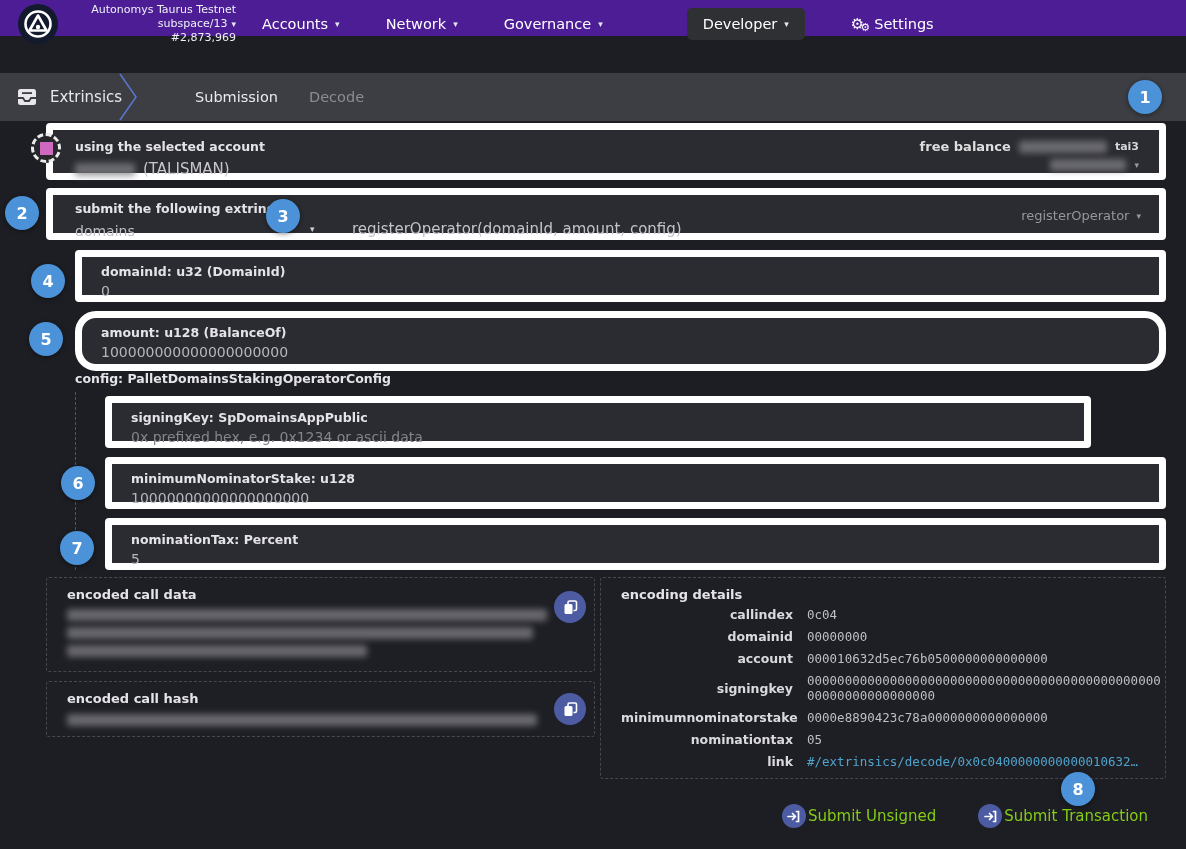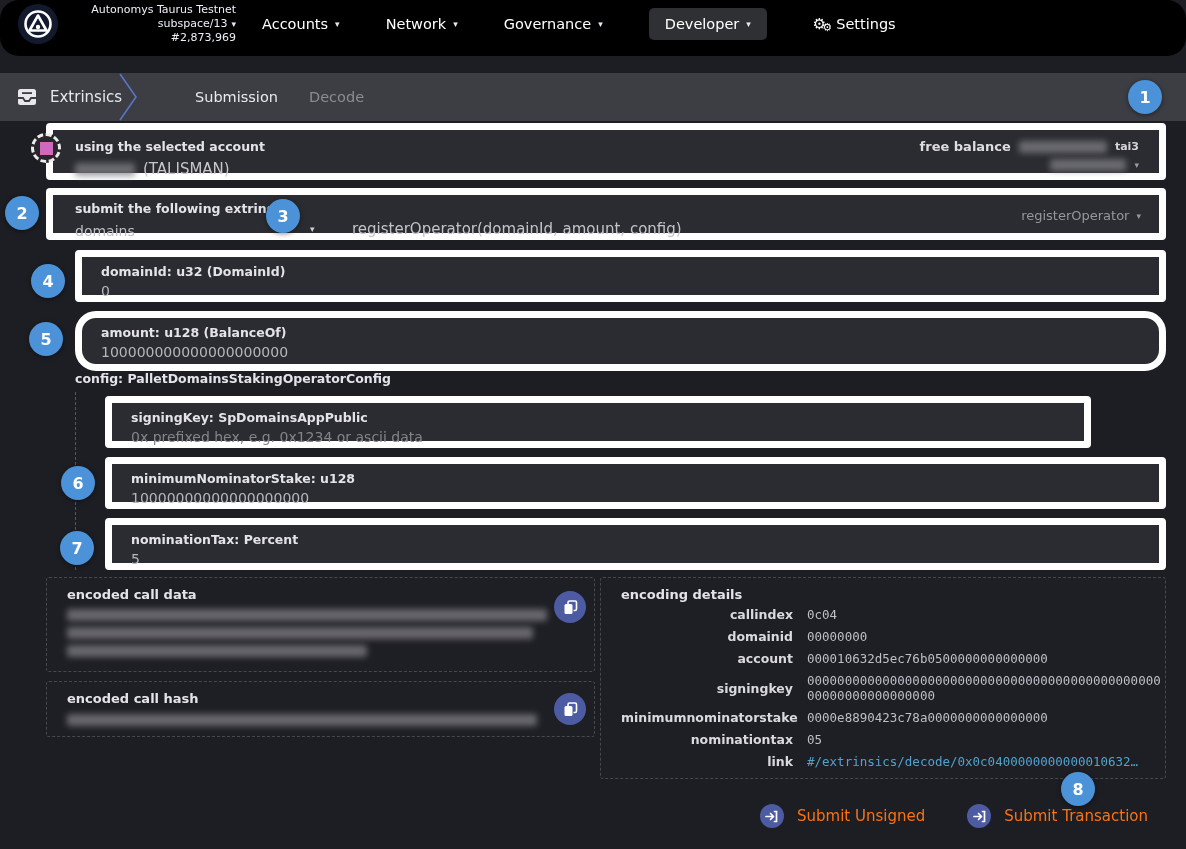--- a/index.html
+++ b/index.html
@@ -5,32 +5,32 @@
   * { margin:0; padding:0; box-sizing:border-box; }
   html,body { width:1186px; height:849px; }
   body {
     position:relative; overflow:hidden;
     background:#1d1e23; color:#c6c6cc;
     font-family:"DejaVu Sans", sans-serif;
   }
   .stage { position:absolute; inset:0; }
 
   
-  .header { position:absolute; left:0; top:0; width:1186px; height:56px;
-    background:#000000; display:flex; align-items:center; color:#fff;border-radius:19px; }
+  .header { position:absolute; left:0; top:0; width:1186px; height:36px;
+    background:#4c1d95; display:flex; align-items:center; color:#fff; }
   .logo { position:absolute; left:18px; top:4px; width:40px; height:40px;
     border-radius:50%; background:#141a2e; display:flex; align-items:center; justify-content:center; }
   .brand { position:absolute; left:60px; top:3px; width:176px;
     display:flex; flex-direction:column; align-items:flex-end; line-height:14px; font-size:11px; color:#eef0f8; }
   .brand .title { white-space:nowrap; }
   .brand .chain { display:flex; align-items:center; gap:4px; }
   .caret { font-size:9px; color:#e7e9f2; }
   .menus { position:absolute; left:262px; top:0; height:48px; display:flex; align-items:center; gap:46px; font-size:14.5px; }
   .menu-item { display:flex; align-items:center; gap:7px; cursor:pointer; white-space:nowrap; }
-  .menu-item.dev { background:#2e3033; border-radius:5px; padding:8px 16px; }
+  .menu-item.dev { background:#2e3033; border-radius:5px; padding:8px 16px;margin-left:38px; }
   .settings { display:flex; align-items:center; gap:8px; }
   .gears { font-size:15px; letter-spacing:-4px; }
   .gears .g2 { font-size:11px; vertical-align:-2px; }
 
   
   .tabbar { position:absolute; left:0; top:48px; width:1186px; height:48px; background:#3d3e44;margin-top:25px; }
   .section-tag { position:absolute; left:16px; top:0; height:48px; display:flex; align-items:center; gap:12px;
     color:#e8e8ec; font-size:15px; }
   .crumb-chevron { position:absolute; left:118px; top:0; }
   .tab { position:absolute; top:0; height:48px; display:flex; align-items:center; font-size:14.5px; cursor:pointer; }
@@ -78,21 +78,21 @@
 
   .enc-grid { position:absolute; left:20px; top:29px; display:grid;
     grid-template-columns:172px 358px; column-gap:14px; row-gap:7px; align-items:start; }
   .enc-label { font-weight:bold; font-size:12.5px; color:#dadade; text-align:right; line-height:15px; }
   .enc-value { font-family:"DejaVu Sans Mono", monospace; font-size:12.5px; color:#bfbfc8;
     word-break:break-all; line-height:15px; }
   .enc-link { color:#4fa3cd; cursor:pointer; font-family:"DejaVu Sans Mono", monospace; font-size:12.5px; }
 
   
   .actions { position:absolute; right:38px; top:804px; display:flex; align-items:center; gap:42px; }
-  .action { display:flex; align-items:center; gap:13px; cursor:pointer; font-size:15px; color:#f97316; }
+  .action { display:flex; align-items:center; gap:2px; cursor:pointer; font-size:15px; color:#84cc16; }
   .action-icon { width:24px; height:24px; border-radius:50%; background:#4d5ba3;
     display:flex; align-items:center; justify-content:center; }
 
   
   .ann { position:absolute; width:34px; height:34px; border-radius:50%; background:#4b92d8;
     color:#fff; font-weight:bold; font-size:16px; display:flex; align-items:center; justify-content:center;
     box-shadow:0 1px 5px rgba(0,0,0,.45); z-index:60; }
   .ann1{left:1128px;top:80px;} .ann2{left:5px;top:196px;} .ann3{left:266px;top:199px;}
   .ann4{left:31px;top:264px;} .ann5{left:29px;top:322px;} .ann6{left:61px;top:466px;}
   .ann7{left:60px;top:531px;} .ann8{left:1061px;top:772px;}

